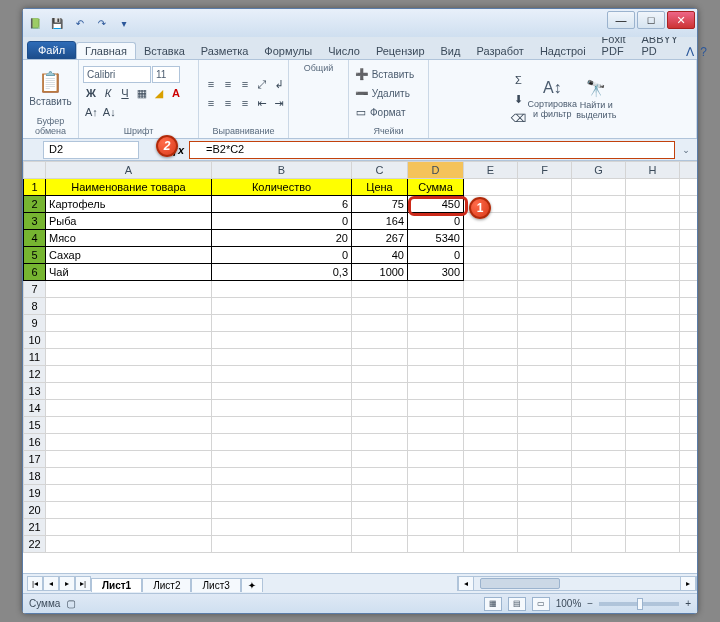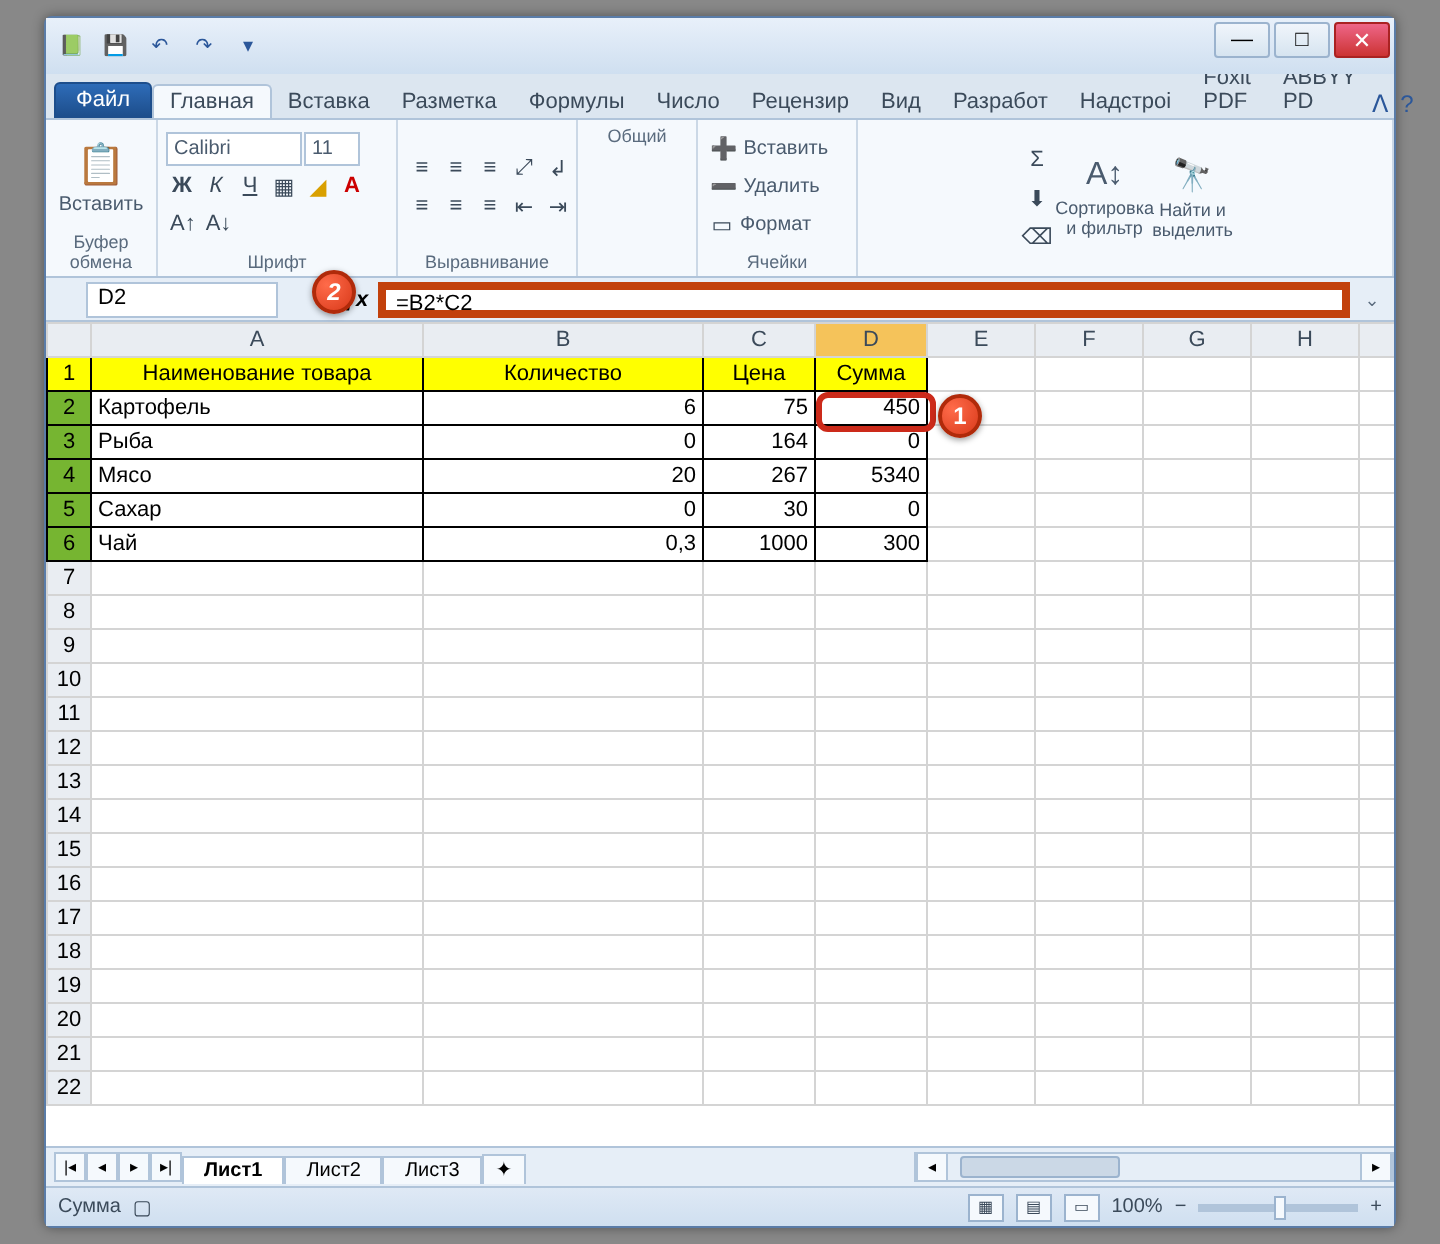--- a/index.html
+++ b/index.html
@@ -31,21 +31,21 @@
 .big-btn { width: 40px; display: flex; flex-direction: column; align-items: center; justify-content: center; font-size: 10px; gap: 2px; }
 .big-btn .icon { font-size: 20px; }
 .font-sel { border: 1px solid #b0c4da; background: #fff; font-size: 10px; padding: 1px 3px; height: 17px; display: flex; align-items: center; }
 .style-box { width: 30px; height: 30px; border: 1px solid #b0c4da; background: #fff; display: flex; align-items: center; justify-content: center; font-size: 9px; }
 
 
 .fbar-row { height: 22px; background: #e6eef7; border-bottom: 1px solid #b0c4da; display: flex; align-items: center; font-size: 11px; position: relative; }
 .name-box { width: 96px; margin-left: 20px; background: #fff; border: 1px solid #b0c4da; padding: 1px 5px; height: 18px; }
 .fx-btn { width: 22px; height: 18px; display: flex; align-items: center; justify-content: center; font-style: italic; font-weight: bold; font-size: 11px; background: #e6eef7; border: 1px solid transparent; position: relative; }
 .callout { position: absolute; width: 22px; height: 22px; background: radial-gradient(circle at 30% 30%, #ff6b4a, #d93a1a); border: 2px solid #b02a0a; border-radius: 50%; color: #fff; font-weight: bold; font-size: 12px; display: flex; align-items: center; justify-content: center; z-index: 10; box-shadow: 0 1px 3px rgba(0,0,0,0.4); }
-.formula-input { flex: 1; background: #fff; border: 4px solid #c2410c; padding: 1px 5px; height: 18px; margin-right: 4px; }
+.formula-input { flex: 1; background: #fff; border: 1px solid #c2410c; padding: 1px 16px; height: 18px; margin-right: 4px; }
 .expand { width: 14px; font-size: 9px; color: #5a6b7e; text-align: center; margin-right: 4px; }
 
 
 .sheet-wrap { flex: 1; display: flex; }
 .sheet { flex: 1; background: #fff; position: relative; overflow: hidden; }
 table.grid { border-collapse: collapse; table-layout: fixed; width: 100%; font-size: 11px; }
 .grid th, .grid td { border: 1px solid #d4d4d4; height: 17px; padding: 0 3px; overflow: hidden; white-space: nowrap; }
 .grid th { background: #e9edf2; font-weight: normal; color: #3b4a5a; font-size: 11px; }
 .corner { width: 22px; }
 .rh { width: 22px; text-align: center; background: #e9edf2; }
@@ -289,21 +289,21 @@
           <td style="border:1px solid #d4d4d4"></td>
               <td style="border:1px solid #d4d4d4"></td>
               <td style="border:1px solid #d4d4d4"></td>
               <td style="border:1px solid #d4d4d4"></td>
               <td style="border:1px solid #d4d4d4"></td>
         </tr>
         <tr class="green data-border">
           <td class="rh">5</td>
           <td>Сахар</td>
           <td class="num">0</td>
-          <td class="num">30</td>
+          <td class="num">40</td>
           <td class="num">0</td>
           <td style="border:1px solid #d4d4d4"></td>
               <td style="border:1px solid #d4d4d4"></td>
               <td style="border:1px solid #d4d4d4"></td>
               <td style="border:1px solid #d4d4d4"></td>
               <td style="border:1px solid #d4d4d4"></td>
         </tr>
         <tr class="green data-border">
           <td class="rh">6</td>
           <td>Чай</td>

